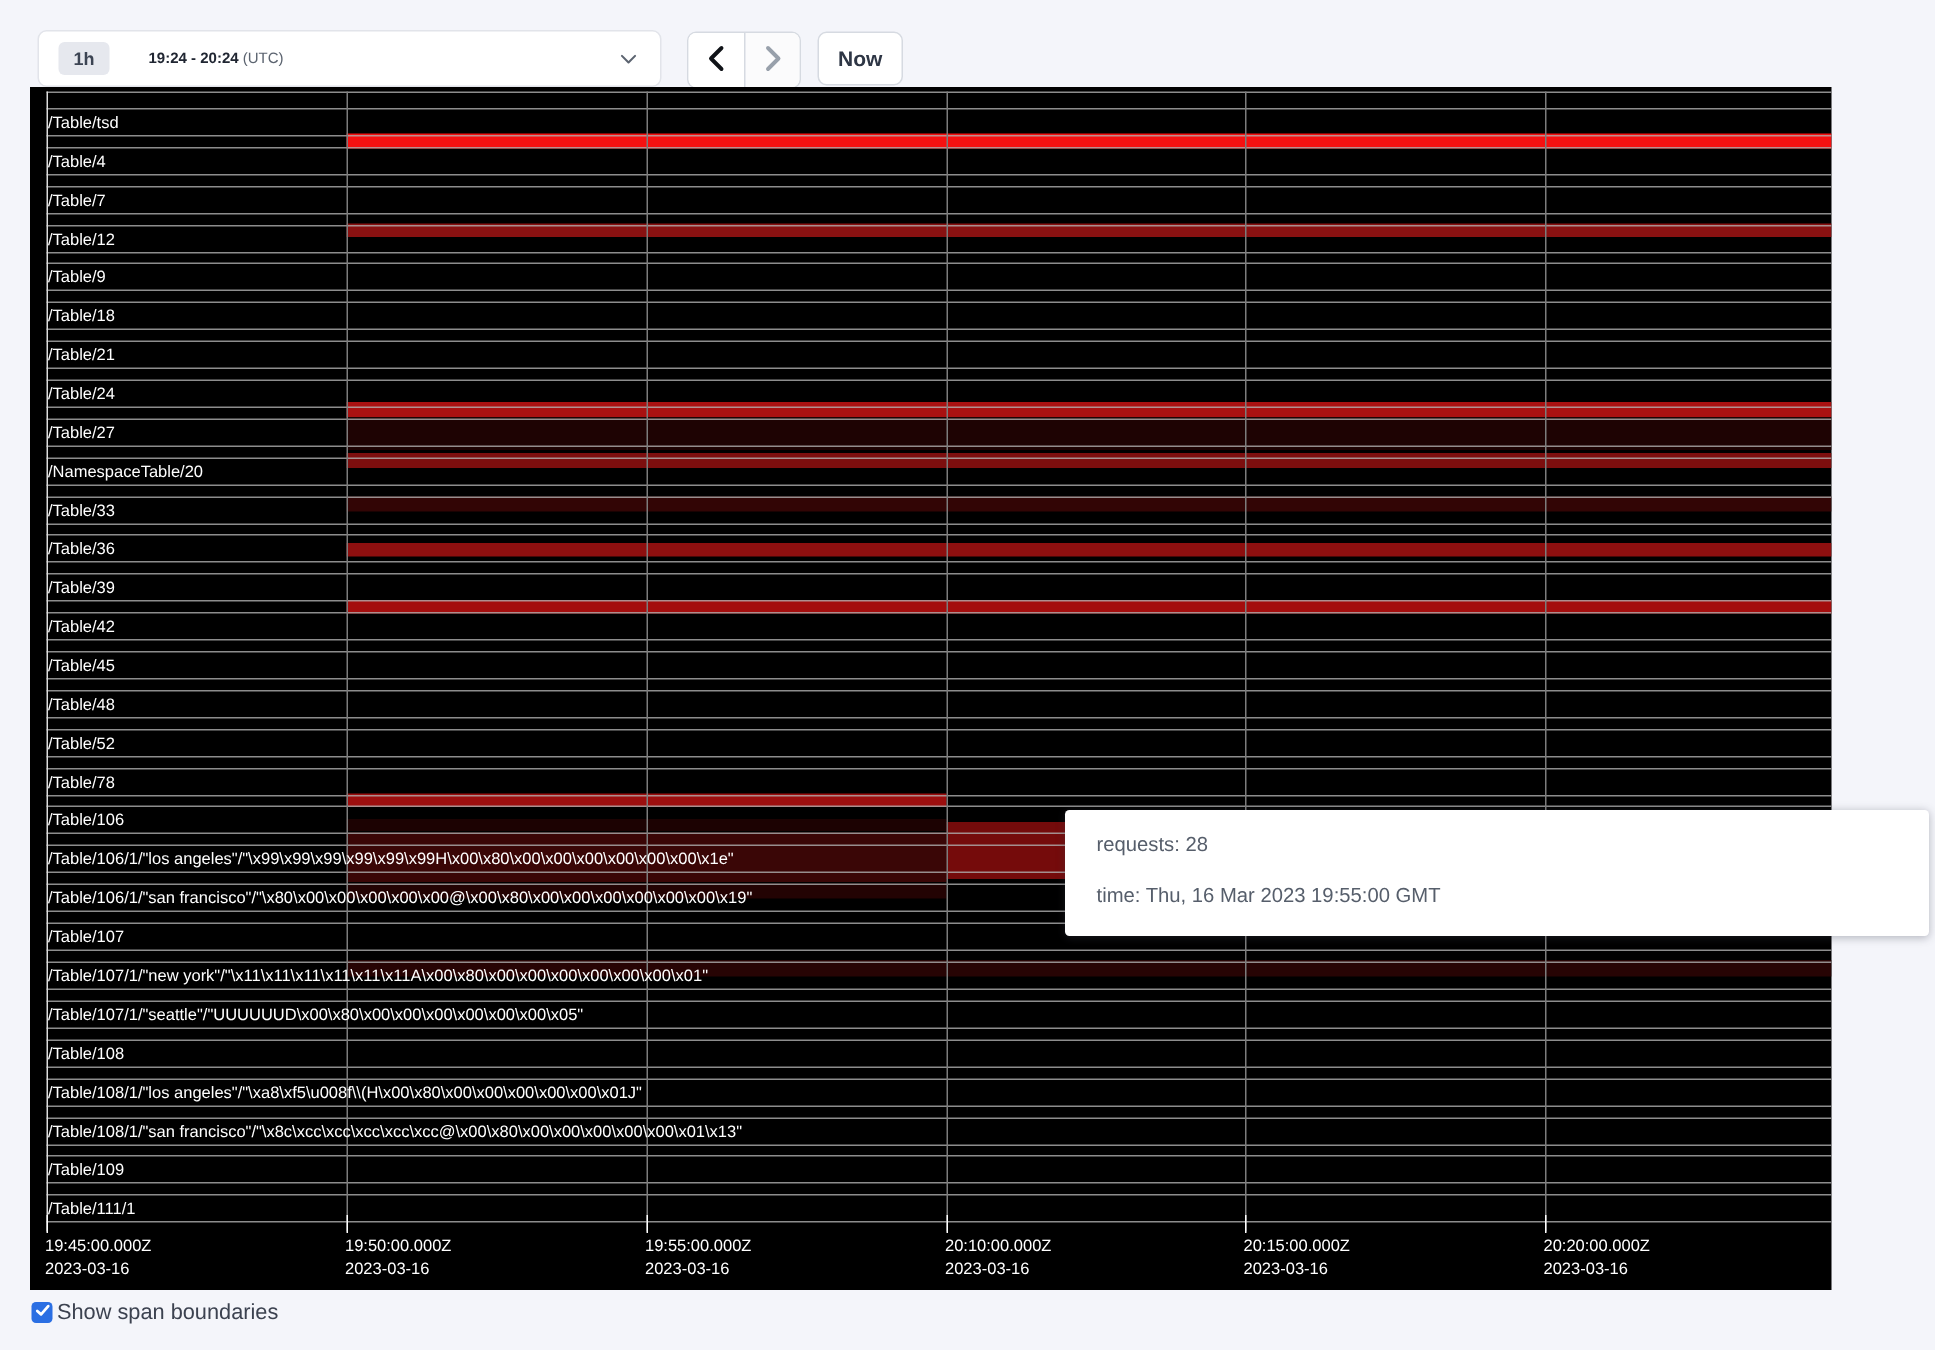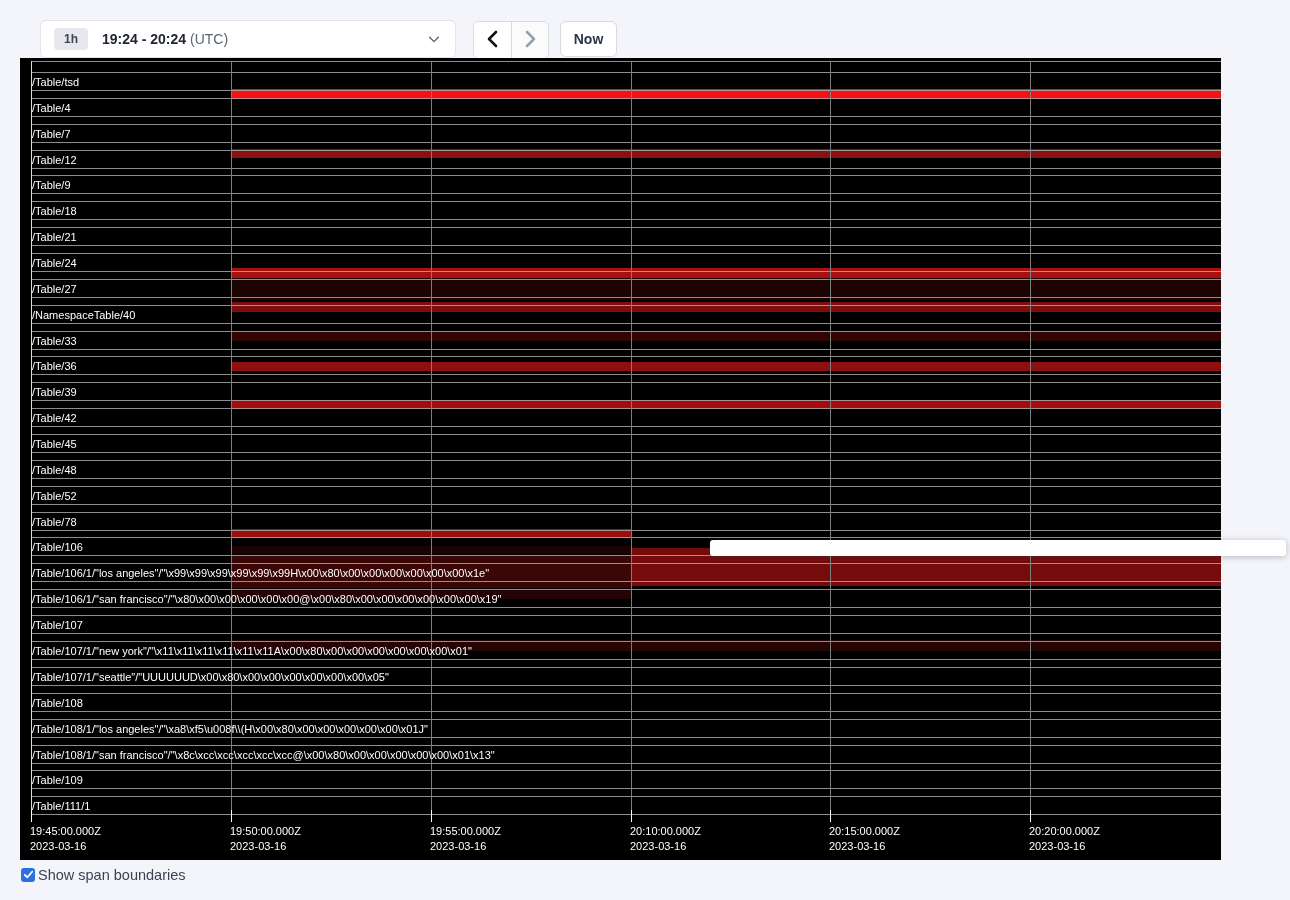--- a/index.html
+++ b/index.html
@@ -2,32 +2,32 @@
 <html><head>
 <meta charset="utf-8">
 <style>
   html,body{margin:0;padding:0;}
   body{
     width:1290px;height:900px;position:relative;overflow:hidden;
     background:#f4f5fa;
     font-family:"Liberation Sans",sans-serif;
   }
   
-  .toolbar{position:absolute;left:15px;top:0;width:1122px;height:58px;}
+  .toolbar{position:absolute;left:0;top:0;width:1122px;height:58px;}
   .tr-select{
     position:absolute;left:25px;top:20px;width:416px;height:38px;
     background:#fff;border:1px solid #e2e4ea;border-radius:6px;
     display:flex;align-items:center;box-sizing:border-box;cursor:pointer;
   }
   .dur-badge{
     margin-left:13px;background:#e6e8ee;border-radius:4px;
     font-size:12px;font-weight:bold;color:#3c4453;
     padding:4px 10px;line-height:14px;
   }
-  .range-text{margin-left:14px;font-size:14px;color:#202632;}
+  .range-text{margin-left:26px;font-size:10px;color:#202632;}
   .range-text b{font-weight:bold;}
   .range-text .tz{font-weight:normal;color:#5c6470;}
   .tr-caret{margin-left:auto;margin-right:14px;display:flex;}
   .nav-group{
     position:absolute;left:458px;top:21px;height:36px;display:flex;
     border:1px solid #d6dae1;border-radius:6px;overflow:hidden;background:#fff;
   }
   .nav-btn{
     width:37px;height:36px;display:flex;align-items:center;justify-content:center;
     background:#fff;border:none;padding:0;cursor:pointer;
@@ -134,21 +134,21 @@
     <div style="position: absolute; left: 11px; top: 187px; width: 1190px; height: 1px; background: rgb(176, 176, 176); opacity: 0.8; z-index: 2;"></div>
     <div style="position: absolute; left: 12px; top: 173px; color: rgb(255, 255, 255); font: 11px / 12px &quot;Liberation Sans&quot;, sans-serif; white-space: nowrap; z-index: 4;">/Table/21</div>
     <div style="position: absolute; left: 11px; top: 195px; width: 1190px; height: 1px; background: rgb(176, 176, 176); opacity: 0.8; z-index: 2;"></div>
     <div style="position: absolute; left: 11px; top: 213px; width: 1190px; height: 1px; background: rgb(176, 176, 176); opacity: 0.8; z-index: 2;"></div>
     <div style="position: absolute; left: 12px; top: 199px; color: rgb(255, 255, 255); font: 11px / 12px &quot;Liberation Sans&quot;, sans-serif; white-space: nowrap; z-index: 4;">/Table/24</div>
     <div style="position: absolute; left: 11px; top: 221px; width: 1190px; height: 1px; background: rgb(176, 176, 176); opacity: 0.8; z-index: 2;"></div>
     <div style="position: absolute; left: 11px; top: 239px; width: 1190px; height: 1px; background: rgb(176, 176, 176); opacity: 0.8; z-index: 2;"></div>
     <div style="position: absolute; left: 12px; top: 225px; color: rgb(255, 255, 255); font: 11px / 12px &quot;Liberation Sans&quot;, sans-serif; white-space: nowrap; z-index: 4;">/Table/27</div>
     <div style="position: absolute; left: 11px; top: 247px; width: 1190px; height: 1px; background: rgb(176, 176, 176); opacity: 0.8; z-index: 2;"></div>
     <div style="position: absolute; left: 11px; top: 265px; width: 1190px; height: 1px; background: rgb(176, 176, 176); opacity: 0.8; z-index: 2;"></div>
-    <div style="position: absolute; left: 12px; top: 251px; color: rgb(255, 255, 255); font: 11px / 12px &quot;Liberation Sans&quot;, sans-serif; white-space: nowrap; z-index: 4;">/NamespaceTable/40</div>
+    <div style="position: absolute; left: 12px; top: 251px; color: rgb(255, 255, 255); font: 11px / 12px &quot;Liberation Sans&quot;, sans-serif; white-space: nowrap; z-index: 4;">/NamespaceTable/20</div>
     <div style="position: absolute; left: 11px; top: 273px; width: 1190px; height: 1px; background: rgb(176, 176, 176); opacity: 0.8; z-index: 2;"></div>
     <div style="position: absolute; left: 11px; top: 291px; width: 1190px; height: 1px; background: rgb(176, 176, 176); opacity: 0.8; z-index: 2;"></div>
     <div style="position: absolute; left: 12px; top: 277px; color: rgb(255, 255, 255); font: 11px / 12px &quot;Liberation Sans&quot;, sans-serif; white-space: nowrap; z-index: 4;">/Table/33</div>
     <div style="position: absolute; left: 11px; top: 298px; width: 1190px; height: 1px; background: rgb(176, 176, 176); opacity: 0.8; z-index: 2;"></div>
     <div style="position: absolute; left: 11px; top: 316px; width: 1190px; height: 1px; background: rgb(176, 176, 176); opacity: 0.8; z-index: 2;"></div>
     <div style="position: absolute; left: 12px; top: 302px; color: rgb(255, 255, 255); font: 11px / 12px &quot;Liberation Sans&quot;, sans-serif; white-space: nowrap; z-index: 4;">/Table/36</div>
     <div style="position: absolute; left: 11px; top: 324px; width: 1190px; height: 1px; background: rgb(176, 176, 176); opacity: 0.8; z-index: 2;"></div>
     <div style="position: absolute; left: 11px; top: 342px; width: 1190px; height: 1px; background: rgb(176, 176, 176); opacity: 0.8; z-index: 2;"></div>
     <div style="position: absolute; left: 12px; top: 328px; color: rgb(255, 255, 255); font: 11px / 12px &quot;Liberation Sans&quot;, sans-serif; white-space: nowrap; z-index: 4;">/Table/39</div>
     <div style="position: absolute; left: 11px; top: 350px; width: 1190px; height: 1px; background: rgb(176, 176, 176); opacity: 0.8; z-index: 2;"></div>
@@ -219,20 +219,22 @@
     <div style="position: absolute; left: 810px; top: 752px; width: 1px; height: 12px; background: rgb(255, 255, 255); z-index: 3;"></div>
     <div style="position: absolute; left: 809px; top: 766px; color: rgb(255, 255, 255); font: 11px / 15px &quot;Liberation Sans&quot;, sans-serif; white-space: pre; z-index: 4;">20:15:00.000Z
 2023-03-16</div>
     <div style="position: absolute; left: 1010px; top: 3px; width: 1px; height: 760px; background: rgb(124, 124, 124); z-index: 3;"></div>
     <div style="position: absolute; left: 1010px; top: 752px; width: 1px; height: 12px; background: rgb(255, 255, 255); z-index: 3;"></div>
     <div style="position: absolute; left: 1009px; top: 766px; color: rgb(255, 255, 255); font: 11px / 15px &quot;Liberation Sans&quot;, sans-serif; white-space: pre; z-index: 4;">20:20:00.000Z
 2023-03-16</div>
   </div>
 
 <div class="tooltip">
+  <div class="tline">requests: 28</div>
+  <div class="tline">time: Thu, 16 Mar 2023 19:55:00 GMT</div>
 </div>
 
 <div class="cb-row">
   <span class="checkbox">
     <span>
       <svg width="11" height="11" viewBox="0 0 12 12">
           <polyline points="2,6.5 4.8,9 10,3" fill="none" stroke="#fff" stroke-width="2" stroke-linecap="round" stroke-linejoin="round"></polyline>
         </svg>
     </span>
   </span>

